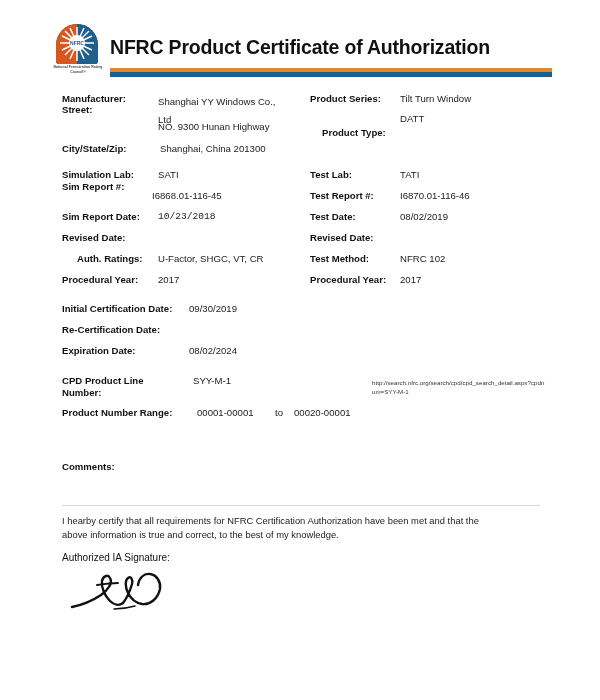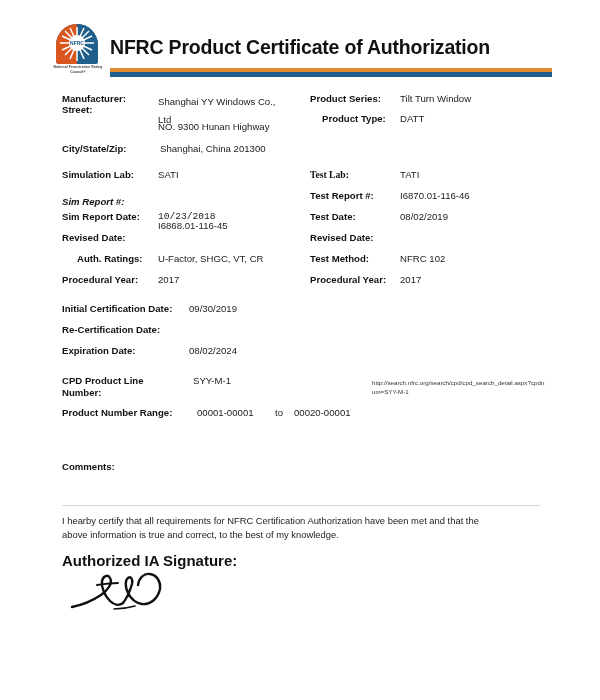--- a/index.html
+++ b/index.html
@@ -142,22 +142,22 @@
     width: 420px;
     font-size: 9.4px;
     line-height: 14px;
     color: #222;
   }
 
   .sig-label {
     position: absolute;
     left: 62px;
     top: 552px;
-    font-size: 15px;
-    font-weight: bold;
+    font-size: 10px;
+    font-weight: normal;
     color: #111;
   }
   .signature {
     position: absolute;
     left: 68px;
     top: 565px;
     width: 130px;
     height: 55px;
   }
 </style>
@@ -210,44 +210,44 @@
 
     <div class="t b" style="left:62px; top:104px;">Street:</div>
     <div class="t" style="left:158px; top:121px;">NO. 9300 Hunan Highway</div>
 
     <div class="t b" style="left:62px; top:143px;">City/State/Zip:</div>
     <div class="t" style="left:160px; top:143px;">Shanghai, China 201300</div>
 
     <div class="t b" style="left:310px; top:93px;">Product Series:</div>
     <div class="t" style="left:400px; top:93px;">Tilt Turn Window</div>
 
-    <div class="t b" style="left:310px; top:113px;padding-left:12px;">Product Type:</div>
+    <div class="t b" style="left:310px; top:127px;padding-left:12px;">Product Type:</div>
     <div class="t" style="left:400px; top:113px;">DATT</div>
   </div>
 
   <div>
     <div class="t b" style="left:62px; top:169px;">Simulation Lab:</div>
     <div class="t" style="left:158px; top:169px;">SATI</div>
 
-    <div class="t b" style="left:62px; top:196px;font-style:italic;">Sim Report #:</div>
-    <div class="t" style="left:158px; top:190px;margin-top:30px;">I6868.01-116-45</div>
+    <div class="t b" style="left:62px; top:181px;">Sim Report #:</div>
+    <div class="t" style="left:152px; top:190px;">I6868.01-116-45</div>
 
     <div class="t b" style="left:62px; top:211px;">Sim Report Date:</div>
     <div class="t" style="left:158px; top:211px;font-family:Liberation Mono, monospace;">10/23/2018</div>
 
     <div class="t b" style="left:62px; top:232px;">Revised Date:</div>
     <div class="t" style="left:158px; top:232px;"></div>
 
     <div class="t b" style="left:62px; top:253px;margin-left:15px;">Auth. Ratings:</div>
     <div class="t" style="left:158px; top:253px;">U-Factor, SHGC, VT, CR</div>
 
     <div class="t b" style="left:62px; top:274px;">Procedural Year:</div>
     <div class="t" style="left:158px; top:274px;">2017</div>
 
-    <div class="t b" style="left:310px; top:169px;font-family:Liberation Serif, serif;">Test Lab:</div>
+    <div class="t b" style="left:310px; top:169px;">Test Lab:</div>
     <div class="t" style="left:400px; top:169px;">TATI</div>
 
     <div class="t b" style="left:310px; top:190px;">Test Report #:</div>
     <div class="t" style="left:400px; top:190px;">I6870.01-116-46</div>
 
     <div class="t b" style="left:310px; top:211px;">Test Date:</div>
     <div class="t" style="left:400px; top:211px;">08/02/2019</div>
 
     <div class="t b" style="left:310px; top:232px;">Revised Date:</div>
     <div class="t" style="left:400px; top:232px;"></div>

